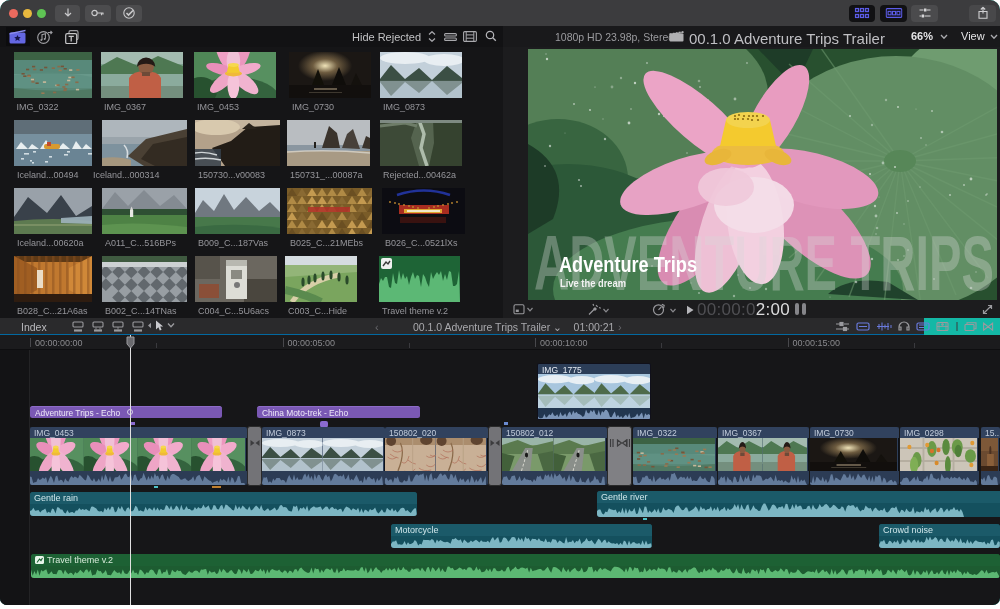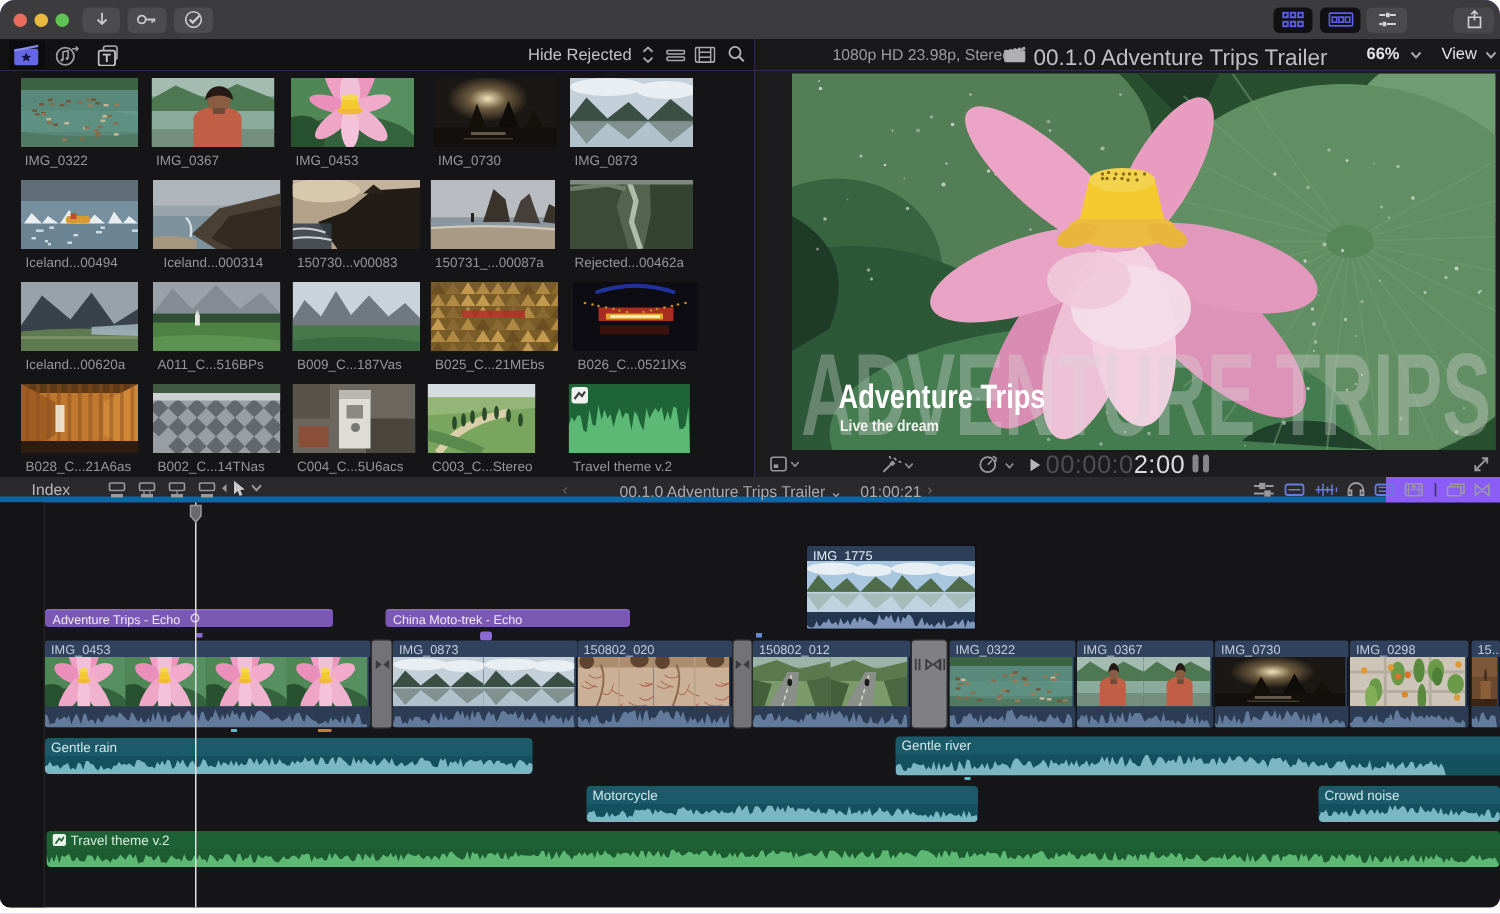--- a/index.html
+++ b/index.html
@@ -1,17 +1,17 @@
 <!DOCTYPE html>
 <html><head>
 <meta charset="utf-8">
 <style>
 * { margin:0; padding:0; box-sizing:border-box; }
 html,body { width:1000px; height:609px; background:#fff; font-family:"Liberation Sans",sans-serif; }
-#win { position:absolute; left:0; top:0; width:1000px; height:605px; background:#8b5cf6; border-radius:10px 10px 7px 7px; overflow:hidden; }
+#win { position:absolute; left:0; top:0; width:1000px; height:605px; background:#14b8a6; border-radius:10px 10px 7px 7px; overflow:hidden; }
 .abs { position:absolute; }
 
 
 #titlebar { position:absolute; left:0; top:0; width:1000px; height:26px; background:#3c3c3e; }
 .tl { position:absolute; top:8.5px; width:9px; height:9px; border-radius:50%; }
 .tbtn { position:absolute; top:4.5px; height:17px; border-radius:4px; background:#4c4c4e; }
 .tbtn svg { position:absolute; left:50%; top:50%; transform:translate(-50%,-50%); }
 
 
 #row2L { position:absolute; left:0; top:26px; width:503px; height:21px; background:#121214; }
@@ -22,21 +22,21 @@
 #browser { position:absolute; left:0; top:47px; width:503px; height:271px; background:#151517; }
 .thumb { position:absolute; overflow:hidden; }
 .tlabel { position:absolute; color:#95959a; font-size:9px; white-space:nowrap; }
 
 
 #viewer { position:absolute; left:503px; top:47px; width:497px; height:271px; background:#1c1c1e; }
 #video { position:absolute; left:25px; top:2px; width:469px; height:251px; overflow:hidden; background:#3a6b45; }
 #vctrl { position:absolute; left:0; top:253px; width:497px; height:18px; }
 
 
-#tltb { position:absolute; left:0; top:318px; width:924px; height:16.5px; background:#2a2a2c; border-bottom:4px solid #0369a1; }
+#tltb { position:absolute; left:0; top:318px; width:924px; height:16.5px; background:#2a2a2c; border-bottom:1px solid #0369a1; }
 
 
 #timeline { position:absolute; left:0; top:335px; width:1000px; height:270px; background:#161618; }
 #ruler { position:absolute; left:0; top:0; width:1000px; height:15px; background:#1b1b1d; border-bottom:1px solid #0e0e10; color:#8a8a8e; font-size:9px; }
 .clipname { position:absolute; left:4px; top:1px; font-size:8.5px; color:#c2ccdb; white-space:nowrap; overflow:hidden; }
 .vclip { position:absolute; top:92px; height:58px; background:#2e3f5a; border-radius:2px; overflow:hidden; box-shadow:inset 0 0 0 1px #0e1219; }
 .vhead { position:absolute; left:0; top:0; right:0; height:11px; background:#31425e; }
 .vthumbs { position:absolute; left:0; top:11px; right:0; height:33px; }
 .vwave { position:absolute; left:0; top:44px; right:0; bottom:0; background:#2c3c55; }
 .aclip { position:absolute; border-radius:3px; overflow:hidden; }
@@ -294,21 +294,21 @@
 <div class="tlabel" style="left:17px; top:123px;">Iceland...00494</div>
 <div class="thumb" style="left:102px; top:73px; width:85px; height:46px;"><svg width="85" height="46" viewBox="0 0 85 46" preserveAspectRatio="none" style="">
           <rect width="85" height="46" fill="#9aa4ab"></rect>
           <rect width="85" height="17" fill="#aeb6bc"></rect>
           <path d="M0 24 h85 V46 H0z" fill="#7e929e"></path>
           <path d="M85 9 L44 19 L26 36 L42 46 H85z" fill="#4a4034"></path>
           <path d="M85 17 L51 24 L39 39 L53 46 H85z" fill="#332b22"></path>
           <path d="M0 38 Q17 36 29 40 V46 H0z" fill="#a5967e"></path>
           <path d="M22 25 q5 5 3 13" stroke="#d8dde0" stroke-width="1.6" fill="none"></path>
         </svg></div>
-<div class="tlabel" style="left:109px; top:123px;text-align:right;">Iceland...000314</div>
+<div class="tlabel" style="left:93px; top:123px;text-align:right;">Iceland...000314</div>
 <div class="thumb" style="left:195px; top:73px; width:85px; height:46px;"><svg width="85" height="46" viewBox="0 0 85 46" preserveAspectRatio="none" style="">
           <rect width="85" height="46" fill="#b3a18a"></rect>
           <rect width="85" height="9" fill="#c4b49e"></rect>
           <ellipse cx="21" cy="7" rx="24" ry="8" fill="#d8c9ae"></ellipse>
           <path d="M85 5 L53 7 L36 21 L17 28 L30 46 H85z" fill="#221c16"></path>
           <path d="M47 9 l7 -6 l8 6z" fill="#2a231c"></path>
           <path d="M0 29 h26 V46 H0z" fill="#35404a" opacity="0.85"></path>
           <path d="M0 33 Q10 31 22 35M0 39 Q13 37 26 40" stroke="#cfd4d6" stroke-width="1.4" fill="none"></path>
         </svg></div>
 <div class="tlabel" style="left:198px; top:123px;">150730...v00083</div>
@@ -525,21 +525,21 @@
           <path d="M7 46 Q22 25 54 19" stroke="#d8cfa8" stroke-width="5" fill="none"></path>
           <path d="M0 34 Q22 39 36 46" stroke="#5a8a4e" stroke-width="8" fill="none"></path>
           <ellipse cx="18" cy="26" rx="1.6" ry="4.5" fill="#2a4a2a"></ellipse>
           <ellipse cx="24" cy="24" rx="1.6" ry="4.5" fill="#2a4a2a"></ellipse>
           <ellipse cx="30" cy="22" rx="1.6" ry="4.5" fill="#2a4a2a"></ellipse>
           <ellipse cx="38" cy="20" rx="1.6" ry="4.5" fill="#2a4a2a"></ellipse>
           <ellipse cx="46" cy="19" rx="1.6" ry="4.5" fill="#2a4a2a"></ellipse>
           <ellipse cx="54" cy="21" rx="1.6" ry="4.5" fill="#2a4a2a"></ellipse>
           <ellipse cx="62" cy="24" rx="1.6" ry="4.5" fill="#2a4a2a"></ellipse>
         </svg></div>
-<div class="tlabel" style="left:288px; top:259px;">C003_C...Stereo</div>
+<div class="tlabel" style="left:288px; top:259px;">C003_C...Hide</div>
 <div class="thumb" style="left:379px; top:209px; width:81px; height:46px;"><svg width="81" height="46" viewBox="0 0 81 46" preserveAspectRatio="none" style="">
           <rect width="81" height="46" fill="#1e6436"></rect>
           <polygon points="0,46 0,28 2,22 4,25 6,21 8,21 10,31 12,32 14,17 16,27 18,28 20,14 22,24 24,17 26,23 28,20 30,29 32,21 34,16 36,23 38,19 40,20 42,31 44,18 46,21 48,27 50,31 52,16 54,23 56,19 58,16 60,19 62,15 64,25 66,18 68,24 70,15 72,16 74,30 76,30 78,28 80,15 81,46" fill="#5cb875" transform="scale(1,1.000)"></polygon>
           <rect x="2" y="2" width="11" height="11" rx="2" fill="#f0f0f0"></rect>
           <path d="M4 10l3-4 2 2 2-3" stroke="#3a3a3a" stroke-width="1.4" fill="none"></path>
         </svg></div>
 <div class="tlabel" style="left:382px; top:259px;">Travel theme v.2</div>
 </div>
 
   <div id="viewer">
@@ -799,20 +799,34 @@
           <rect x="130" y="3.5" width="9" height="6" rx="0.8"></rect>
           <path d="M132 3.5V1.8h9v6h-1.8"></path>
         </g>
       <path d="M148.6 2.2v7l9-7v7z M157.6 2.2v7l-9-7v7z" stroke="#9a9a9e" fill="none" stroke-width="1.1"></path>
     </svg>
   </div>
 
   <div id="timeline">
 <div class="abs" style="left:0;top:0;width:29px;height:270px;background:#131315;"></div>
 <div class="abs" style="left:29px;top:0;width:1px;height:270px;background:#232325;"></div>
+<div id="ruler">
+        <div class="abs" style="left:30px;top:3px;width:1px;height:9px;background:#48484c;"></div>
+        <div class="abs" style="left:35px;top:3px;">00:00:00:00</div>
+        <div class="abs" style="left:156px;top:8px;width:1px;height:5px;background:#3a3a3e;"></div>
+        <div class="abs" style="left:282.5px;top:3px;width:1px;height:9px;background:#48484c;"></div>
+        <div class="abs" style="left:287.5px;top:3px;">00:00:05:00</div>
+        <div class="abs" style="left:408.5px;top:8px;width:1px;height:5px;background:#3a3a3e;"></div>
+        <div class="abs" style="left:535px;top:3px;width:1px;height:9px;background:#48484c;"></div>
+        <div class="abs" style="left:540px;top:3px;">00:00:10:00</div>
+        <div class="abs" style="left:661px;top:8px;width:1px;height:5px;background:#3a3a3e;"></div>
+        <div class="abs" style="left:787.5px;top:3px;width:1px;height:9px;background:#48484c;"></div>
+        <div class="abs" style="left:792.5px;top:3px;">00:00:15:00</div>
+        <div class="abs" style="left:913.5px;top:8px;width:1px;height:5px;background:#3a3a3e;"></div>
+      </div>
 <div class="abs" style="left:537px;top:28px;width:114px;height:57px;background:#2c3e58;border:1px solid #10101a;border-radius:2px;overflow:hidden;">
         <div class="clipname" style="color:#e6ecf4;text-align:center;">IMG_1775</div>
         <div class="abs" style="left:0;top:10px;"><svg width="112" height="34" preserveAspectRatio="none">
             <g transform="translate(0.0,0)">
               <svg width="56.0" height="34" viewBox="0 0 82 33" preserveAspectRatio="none">
                 <rect width="82" height="33" fill="#a8c6de"></rect>
                 <ellipse cx="25" cy="5" rx="25" ry="4" fill="#e8eff4"></ellipse>
                 <ellipse cx="64" cy="6" rx="20" ry="4" fill="#e8eff4"></ellipse>
                 <path d="M0 19 L11 9 L25 19 L39 11 L52 20 L67 10 L82 18 V20 H0z" fill="#4e6b4a"></path>
                 <rect y="20" width="82" height="13" fill="#bed3e0"></rect>
@@ -1224,21 +1238,21 @@
 <div class="trans" style="left:488px;width:14px;background:#737377;">
         <svg width="11" height="8" viewBox="0 0 11 8" style="position:absolute;left:50%;top:12px;transform:translateX(-50%);">
           <path d="M1 1l4 3-4 3zM10 1L6 4l4 3z" fill="#3c3c3e"></path>
         </svg>
       </div>
 <div class="trans" style="left:607px;width:25px;background:#808084;">
         <svg width="21" height="8" viewBox="0 0 21 8" style="position:absolute;left:50%;top:12px;transform:translateX(-50%);">
           <path d="M1 0v8M3.5 0v8M8 1l4 3-4 3zM17 1l-4 3 4 3zM17.5 0v8M20 0v8" stroke="#3c3c3e" stroke-width="1.2" fill="none"></path>
         </svg>
       </div>
-<div class="aclip" style="left:30px; top:157px; width:325px; height:24px; background:#14505e;">
+<div class="aclip" style="left:30px; top:157px; width:387px; height:24px; background:#14505e;">
         <div style="position:absolute;left:0;top:0;right:0;height:12px;background:#1b5a69;"></div>
         <div style="position:absolute;left:4px;top:1px;font-size:9px;color:#cfe6ea;white-space:nowrap;">Gentle rain</div>
         <svg style="position:absolute;left:0;top:12px;" width="387" height="12" preserveAspectRatio="none">
           <polygon points="0,12 0.0,6.9 1.7,6.2 3.4,3.8 5.1,6.8 6.8,6.5 8.5,6.0 10.2,8.6 11.9,6.5 13.6,5.7 15.3,4.6 17.0,9.1 18.7,7.8 20.4,9.1 22.1,4.5 23.8,5.2 25.5,9.4 27.2,3.3 28.9,3.4 30.6,5.4 32.3,5.6 34.0,8.6 35.7,9.5 37.4,6.1 39.1,9.1 40.8,8.3 42.5,7.9 44.2,9.2 45.9,6.4 47.6,6.5 49.3,3.9 51.0,6.0 52.7,5.1 54.4,6.0 56.1,4.9 57.8,6.2 59.5,7.3 61.2,2.7 62.9,2.6 64.6,3.6 66.3,4.4 68.0,6.9 69.7,7.4 71.4,7.0 73.1,8.4 74.8,3.8 76.5,6.2 78.2,3.2 79.9,6.2 81.6,2.4 83.3,3.1 85.0,8.6 86.7,7.2 88.4,2.6 90.1,5.4 91.8,2.1 93.5,5.8 95.2,7.8 96.9,4.2 98.6,3.2 100.3,6.4 102.0,7.6 103.7,6.0 105.4,1.8 107.1,3.1 108.8,7.2 110.5,6.3 112.2,7.2 113.9,7.5 115.6,2.7 117.3,6.6 119.0,4.1 120.7,4.8 122.4,6.4 124.1,2.9 125.8,6.7 127.5,3.4 129.2,6.8 130.9,4.7 132.6,6.1 134.3,5.7 136.0,1.1 137.7,2.1 139.4,5.3 141.1,1.5 142.8,5.9 144.5,4.7 146.2,1.6 147.9,3.0 149.6,6.5 151.3,0.7 153.0,5.7 154.7,5.4 156.4,2.0 158.1,4.9 159.8,5.1 161.5,6.5 163.2,6.3 164.9,3.1 166.6,5.3 168.3,3.0 170.0,4.5 171.7,3.9 173.4,0.6 175.1,3.7 176.8,3.1 178.5,1.2 180.2,5.6 181.9,5.8 183.6,0.9 185.3,1.5 187.0,5.1 188.7,5.5 190.4,2.0 192.1,0.7 193.8,5.5 195.5,0.6 197.2,1.0 198.9,2.8 200.6,4.0 202.3,6.1 204.0,6.5 205.7,0.5 207.4,5.2 209.1,2.2 210.8,5.1 212.5,1.5 214.2,3.0 215.9,4.9 217.6,5.7 219.3,2.2 221.0,6.5 222.7,5.4 224.4,3.3 226.1,1.4 227.8,3.0 229.5,5.2 231.2,1.1 232.9,5.7 234.6,7.0 236.3,5.4 238.0,4.2 239.7,6.8 241.4,6.0 243.1,4.8 244.8,3.5 246.5,6.4 248.2,5.0 249.9,1.6 251.6,1.0 253.3,3.2 255.0,3.0 256.7,3.7 258.4,6.6 260.1,7.3 261.8,7.5 263.5,1.7 265.2,3.1 266.9,1.5 268.6,7.6 270.3,3.7 272.0,4.7 273.7,3.1 275.4,5.8 277.1,1.5 278.8,7.5 280.5,4.5 282.2,3.3 283.9,2.3 285.6,3.4 287.3,3.6 289.0,3.1 290.7,2.4 292.4,6.0 294.1,3.9 295.8,2.6 297.5,2.8 299.2,5.8 300.9,3.4 302.6,3.0 304.3,4.9 306.0,4.6 307.7,6.2 309.4,5.0 311.1,4.8 312.8,8.3 314.5,4.7 316.2,2.5 317.9,3.2 319.6,4.3 321.3,6.5 323.0,4.3 324.7,5.3 326.4,6.3 328.1,3.7 329.8,8.7 331.5,4.4 333.2,9.1 334.9,5.4 336.6,6.2 338.3,7.9 340.0,4.9 341.7,6.2 343.4,5.5 345.1,3.5 346.8,7.8 348.5,9.4 350.2,7.6 351.9,5.2 353.6,8.3 355.3,8.5 357.0,3.8 358.7,5.4 360.4,6.8 362.1,3.9 363.8,7.6 365.5,5.4 367.2,8.4 368.9,7.0 370.6,4.5 372.3,3.8 374.0,4.1 375.7,7.3 377.4,6.0 379.1,7.7 380.8,8.9 382.5,6.6 384.2,4.4 385.9,4.3 387,12" fill="#7db6c3"></polygon>
         </svg>
       </div>
 <div class="aclip" style="left:597px; top:156px; width:438px; height:26px; background:#14505e;">
         <div style="position:absolute;left:0;top:0;right:0;height:12px;background:#1b5a69;"></div>
         <div style="position:absolute;left:4px;top:1px;font-size:9px;color:#cfe6ea;white-space:nowrap;">Gentle river</div>
         <svg style="position:absolute;left:0;top:12px;" width="367" height="14" preserveAspectRatio="none">

